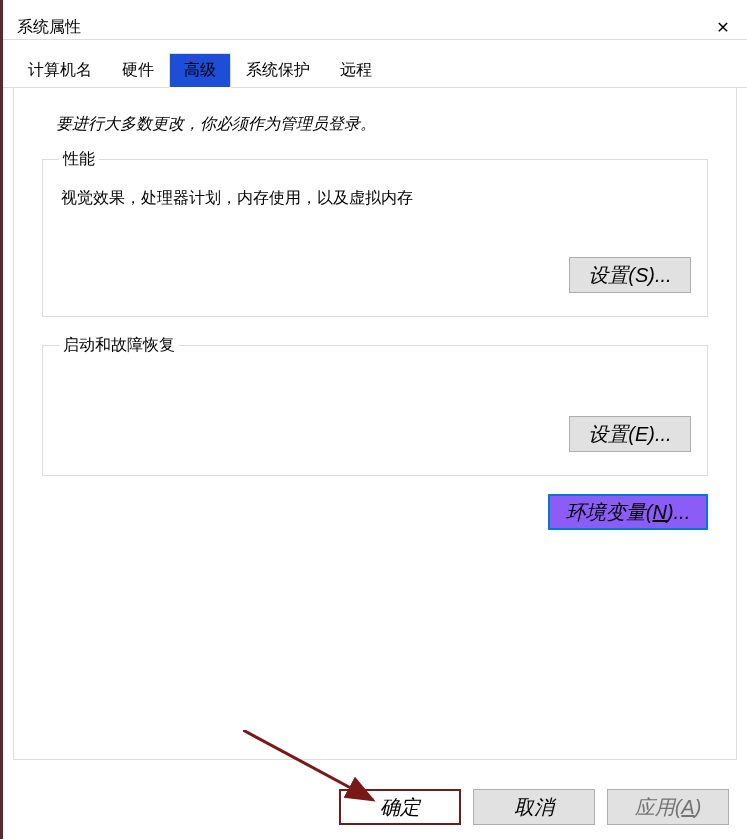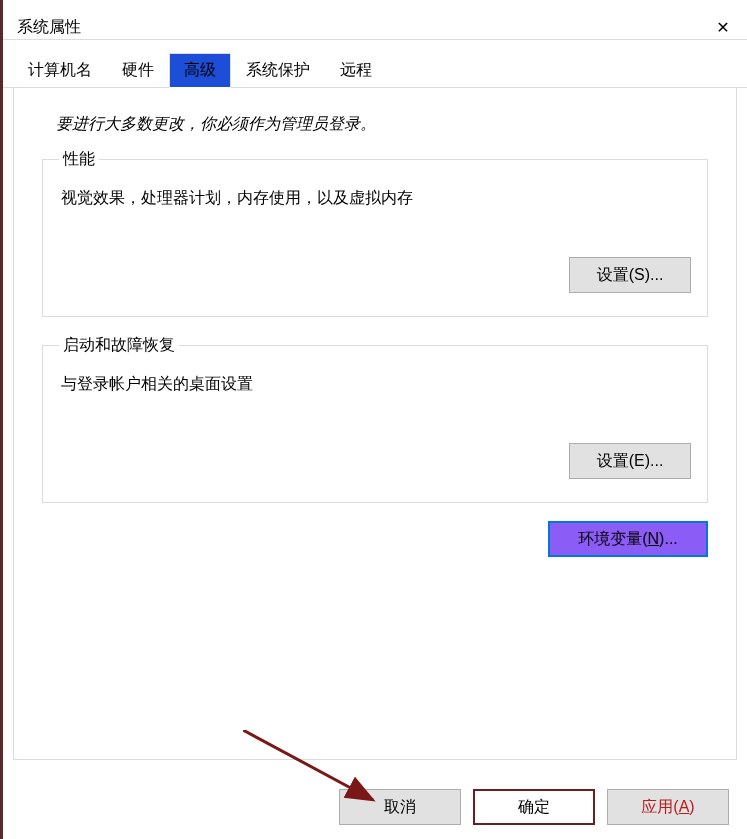--- a/index.html
+++ b/index.html
@@ -73,29 +73,30 @@
   .group .btnrow {
     display: flex; justify-content: flex-end;
     margin-top: 48px;
   }
   .winbtn {
     min-width: 122px;
     height: 36px;
     background: #e1e1e1;
     border: 1px solid #adadad;
     font-family: inherit;
-    font-size: 16px;
+    font-size: 20px;
     padding: 0 14px;
     cursor: default;
+    font-style: italic;
   }
   .winbtn.focus {
     border: 2px solid #0078d7;
     background: #8b5cf6;
   }
-  .winbtn.disabled { color: #b91c1c; }
+  .winbtn.disabled { color: #737373; }
   .envrow { display: flex; justify-content: flex-end; margin-top: 6px; }
   .dialog-buttons {
     position: absolute;
     right: 18px;
     bottom: 14px;
     display: flex;
     gap: 12px;
   }
   .dialog-buttons .winbtn { min-width: 122px; }
   .okbtn {
@@ -135,37 +136,36 @@
   <fieldset class="group">
     <legend>性能</legend>
     <div class="group-desc">视觉效果，处理器计划，内存使用，以及虚拟内存</div>
     <div class="btnrow">
       <button class="winbtn">设置(S)...</button>
     </div>
   </fieldset>
 
   <fieldset class="group">
     <legend>启动和故障恢复</legend>
-    <div class="group-desc">与登录帐户相关的桌面设置</div>
     <div class="btnrow">
       <button class="winbtn">设置(E)...</button>
     </div>
   </fieldset>
 
 
   <div class="envrow">
     <button class="winbtn focus" style="min-width:160px">
       <span>环境变量(</span><span class="mnemonic">N</span><span>)...</span>
     </button>
   </div>
 </div>
 
 <div class="dialog-buttons">
+  <button class="winbtn okbtn">确定</button>
   <button class="winbtn">取消</button>
-  <button class="winbtn okbtn">确定</button>
   <button class="winbtn disabled">
     <span>应用(</span><span class="mnemonic">A</span><span>)</span>
   </button>
 </div>
 
 <svg class="arrow" width="160" height="90">
   <defs>
     <marker id="ah" markerWidth="12" markerHeight="12" refX="9" refY="4" orient="auto">
       <path d="M0,0 L10,4 L0,8 Z" fill="#7a1818"></path>
     </marker>

